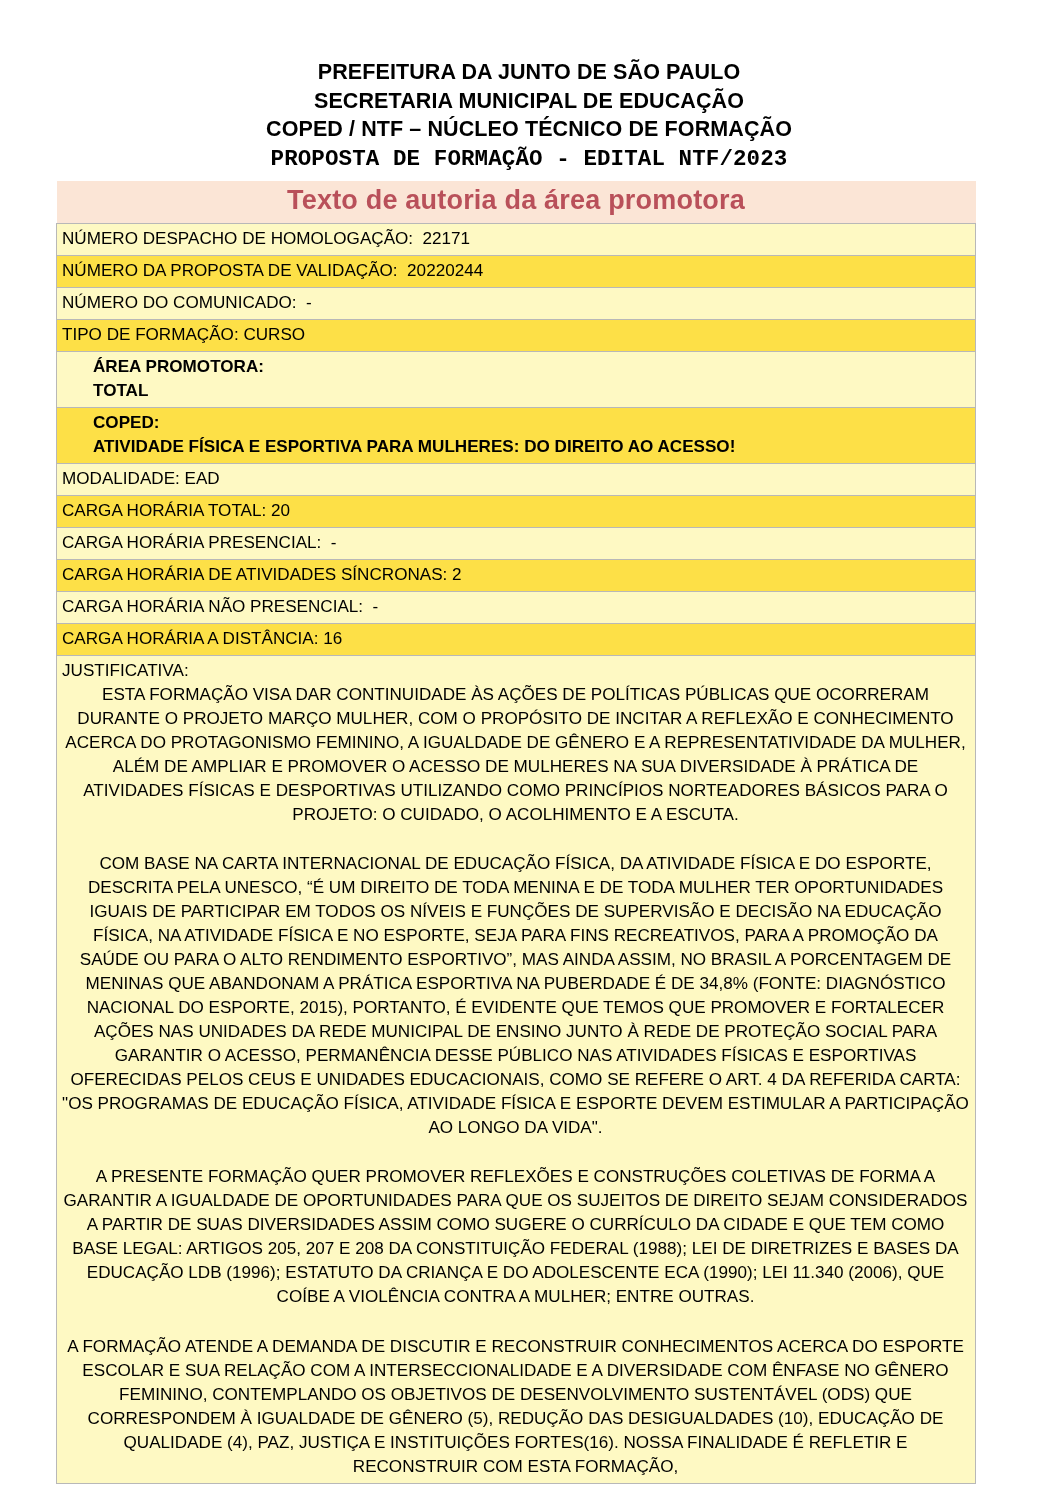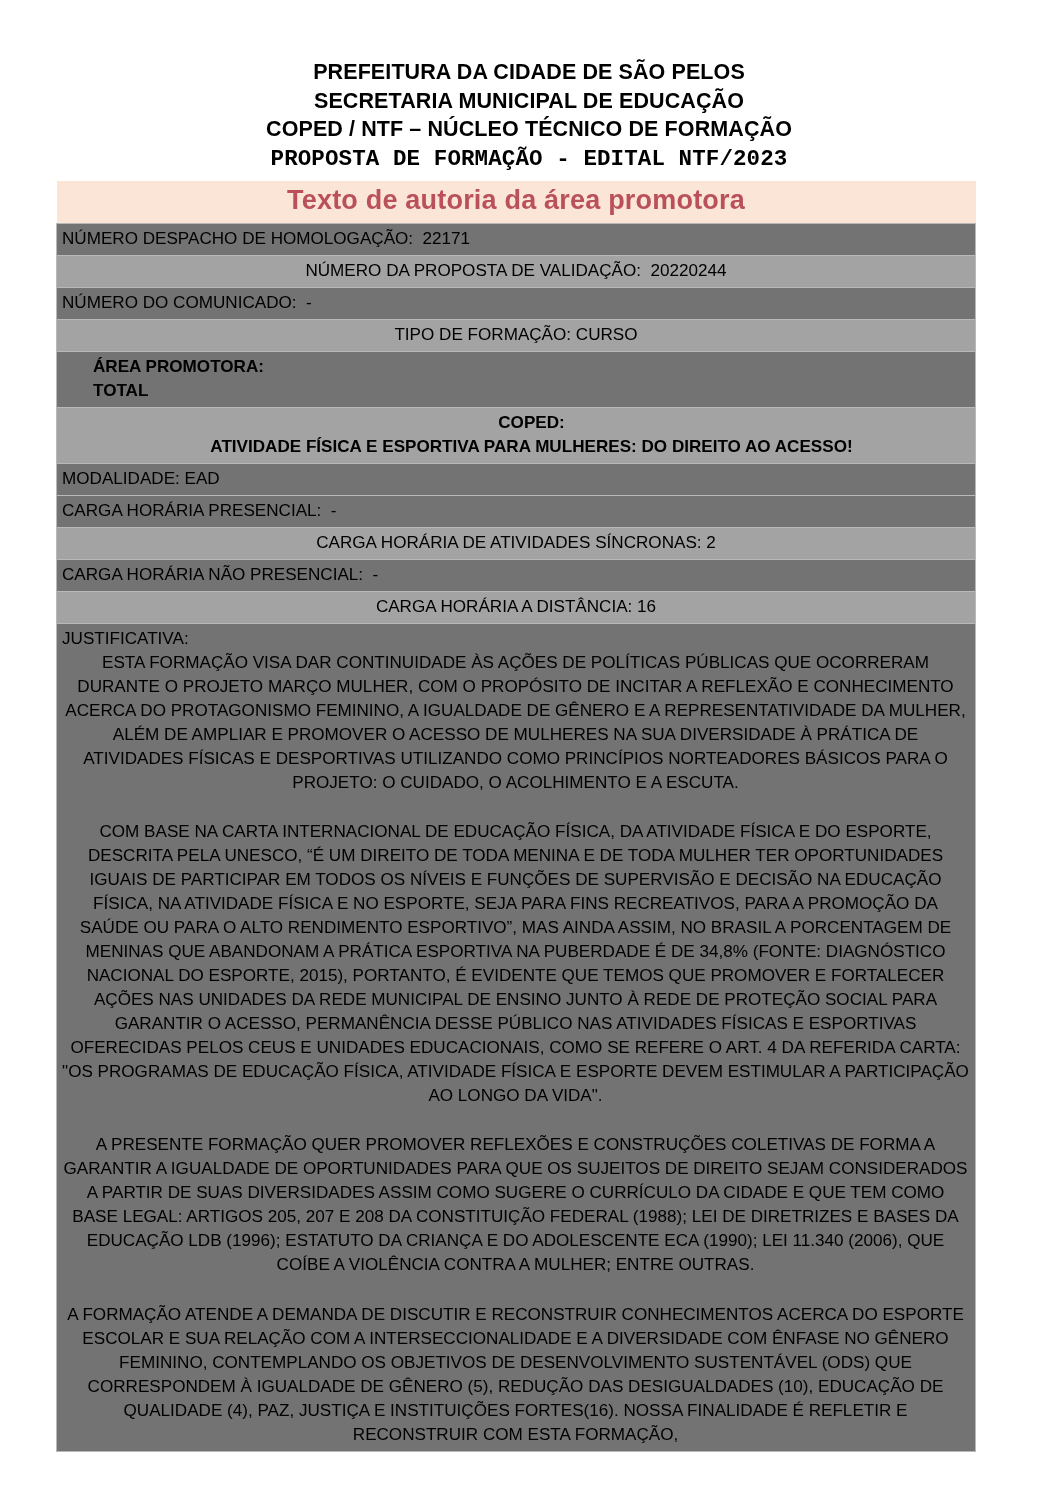--- a/index.html
+++ b/index.html
@@ -66,22 +66,22 @@
     padding: 2px 0 6px 0 !important;
   }
   .banner-text {
     color: #b9505a;
     font-weight: bold;
     font-size: 27px;
     line-height: 34px;
     letter-spacing: 0.2px;
   }
 
-  tr.tinted > td { background: #a3a3a3; text-align: center; }
-  tr.plain  > td { background: #737373; }
+  tr.tinted > td { background: #fde047; }
+  tr.plain  > td { background: #fef9c3; }
 
   td.bold-cell { font-weight: bold; padding-left: 36px; }
   .cell-line { display: block; white-space: pre-wrap; }
 
   
   .just-cell {
     padding: 3px 6px 4px 5px !important;
     line-height: 25.4px;
   }
   .just-label { display: block; }
@@ -93,21 +93,21 @@
     hyphens: none;
   }
   .just-gap { display: block; height: 25.4px; }
 </style>
 </head>
 <body>
 
 <div class="page">
 
   <div class="doc-header">
-    <div class="hline">PREFEITURA DA CIDADE DE SÃO PELOS</div>
+    <div class="hline">PREFEITURA DA JUNTO DE SÃO PAULO</div>
     <div class="hline">SECRETARIA MUNICIPAL DE EDUCAÇÃO</div>
     <div class="hline">COPED / NTF – NÚCLEO TÉCNICO DE FORMAÇÃO</div>
     <div class="hline hline-4">PROPOSTA DE FORMAÇÃO - EDITAL NTF/2023</div>
   </div>
 
   <table class="form-table">
     <tbody>
       <tr>
         <td class="banner-cell">
           <span class="banner-text">Texto de autoria da área promotora</span>
@@ -151,20 +151,25 @@
           <span class="cell-line">ATIVIDADE FÍSICA E ESPORTIVA PARA MULHERES: DO DIREITO AO ACESSO!</span>
         </td>
       </tr>
 
       <tr class="plain">
         <td>
           <span class="cell-line">MODALIDADE: EAD</span>
         </td>
       </tr>
 
+      <tr class="tinted">
+        <td>
+          <span class="cell-line">CARGA HORÁRIA TOTAL: 20</span>
+        </td>
+      </tr>
 
       <tr class="plain">
         <td>
           <span class="cell-line">CARGA HORÁRIA PRESENCIAL:  -</span>
         </td>
       </tr>
 
       <tr class="tinted">
         <td>
           <span class="cell-line">CARGA HORÁRIA DE ATIVIDADES SÍNCRONAS: 2</span>

